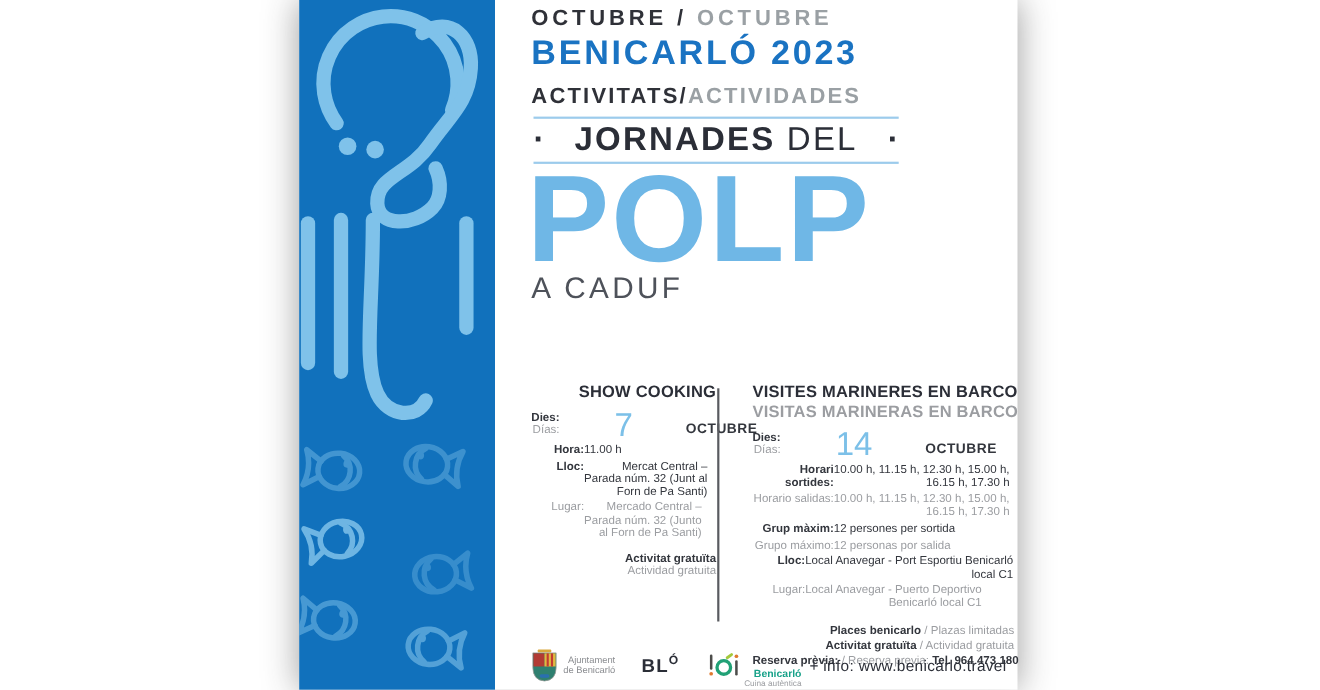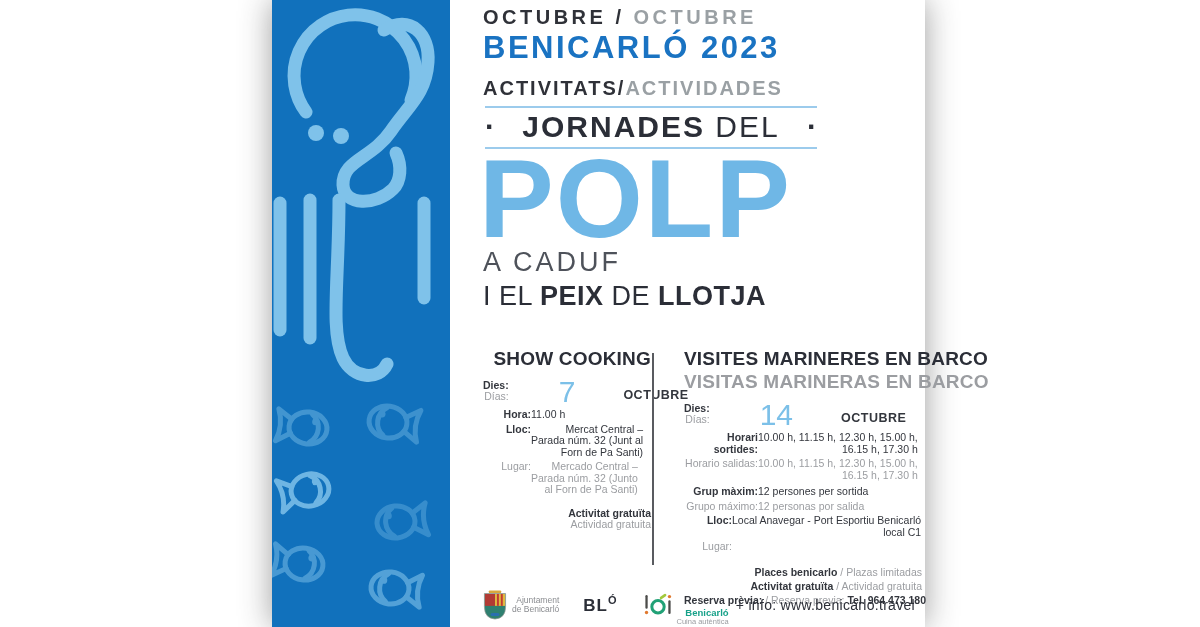--- a/index.html
+++ b/index.html
@@ -43,21 +43,21 @@
 
   .peix-line{left:33px;top:281px;font-size:27px;color:#2b2e37;letter-spacing:.5px;white-space:nowrap;}
   .peix-line .light{font-weight:400;}
   .peix-line .bold{font-weight:700;}
 
   .cols{left:33px;top:348px;width:440px;}
   .col-left{position:absolute;left:0;top:0;width:168px;}
   .col-divider{position:absolute;left:169px;top:5px;width:2px;height:212px;background:#595b60;}
   .col-right{position:absolute;left:201px;top:0;width:238px;}
 
-  h3{margin:0;font-size:19px;font-weight:700;color:#2b2e37;letter-spacing:.2px;white-space:nowrap;}
+  h3{margin:0;font-size:15px;font-weight:700;color:#2b2e37;letter-spacing:.2px;white-space:nowrap;}
   h3.es{color:#9b9da1;margin-top:1px;}
 
   .dayrow{display:flex;align-items:flex-start;margin:10px 0 5px 0;gap:41px;}
   .daylabels{font-size:10.5px;line-height:11px;}
   .daylabels .ca{font-weight:700;color:#33363d;}
   .daylabels .es{color:#9b9da1;}
   .daynum{font-size:30px;line-height:24px;color:#7cc0e8;margin:0 7px 0 9px;font-weight:400;}
   .daymonth{font-size:12.5px;font-weight:700;color:#33363d;margin-top:8px;letter-spacing:.5px;}
 
   .row{display:flex;font-size:10.5px;line-height:11.5px;margin:0 0 3px 0;}
@@ -146,23 +146,20 @@
       <span><span class="bold">JORNADES</span><span class="light"> DEL</span></span>
       <span class="dot">·</span>
     </div>
 
     <div class="abs rule rule2"></div>
 
     <div class="abs polp">POLP</div>
 
     <div class="abs a-caduf">A CADUF</div>
 
-    <div class="abs peix-line">
-      <span class="light">I EL </span><span class="bold">PEIX</span><span class="light"> DE </span><span class="bold">LLOTJA</span>
-    </div>
 
     <div class="abs cols">
 
       <div class="col-left">
         <h3>SHOW COOKING</h3>
 
         <div class="dayrow">
           <div class="daylabels">
             <div class="ca">Dies:</div>
             <div class="es">Días:</div>
@@ -244,20 +241,24 @@
         <div class="row">
           <span class="lbl w32">Lloc:</span>
           <span class="val">
             <div>Local Anavegar - Port Esportiu Benicarló</div>
             <div>local C1</div>
           </span>
         </div>
 
         <div class="row es">
           <span class="lbl w32">Lugar:</span>
+          <span class="val">
+            <div>Local Anavegar - Puerto Deportivo</div>
+            <div>Benicarló local C1</div>
+          </span>
         </div>
 
         <div class="bottom-notes">
           <div>
             <span class="ca">Places benicarlo</span><span class="sep"> / </span><span class="es">Plazas limitadas</span>
           </div>
           <div>
             <span class="ca">Activitat gratuïta</span><span class="sep"> / </span><span class="es">Actividad gratuita</span>
           </div>
           <div>

